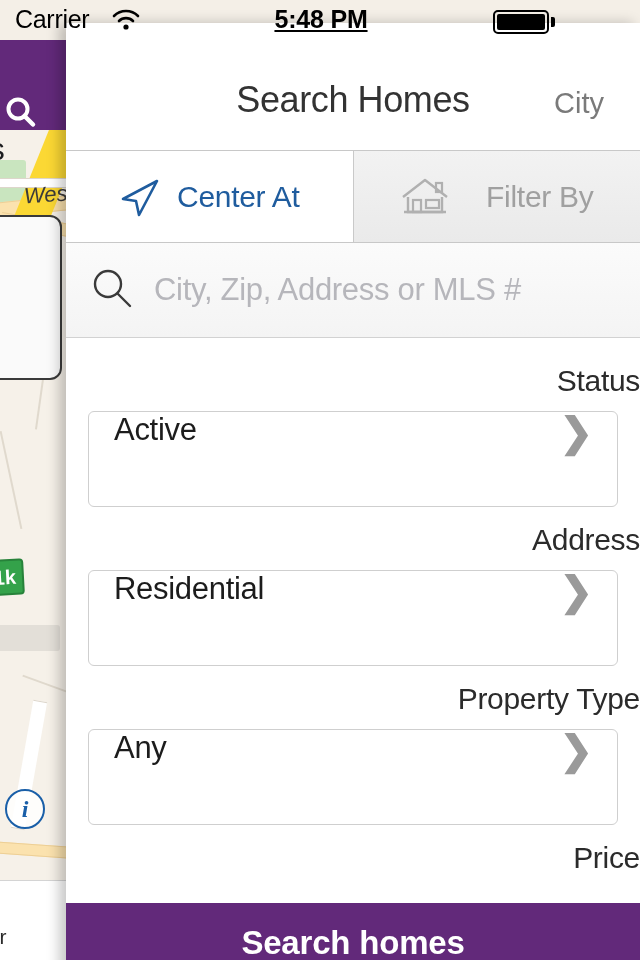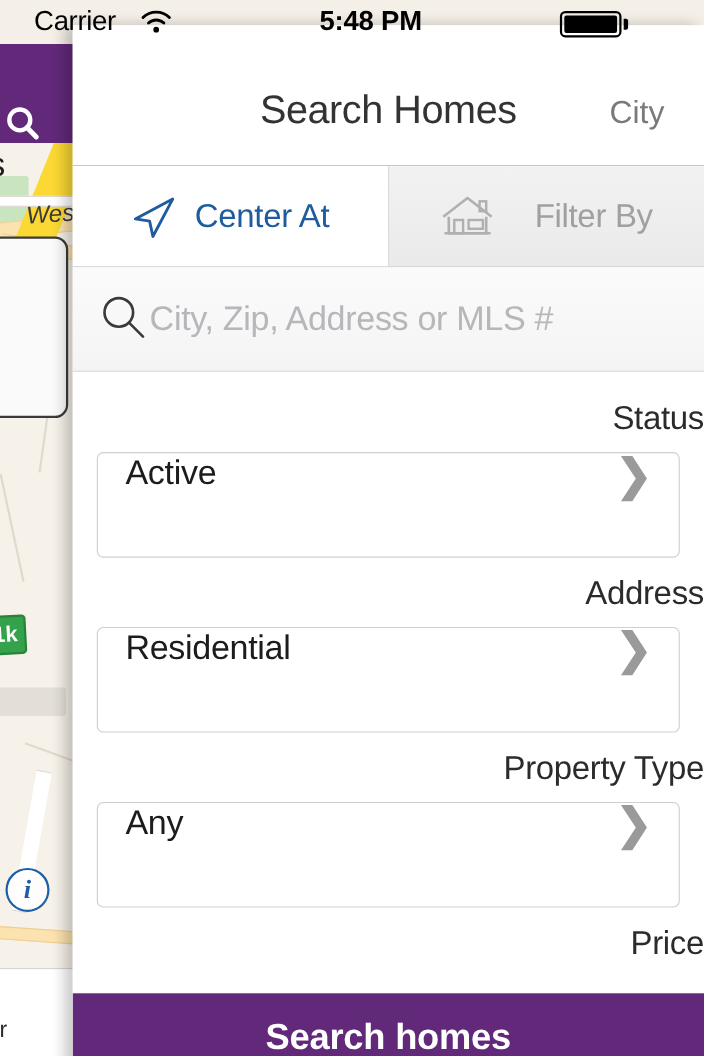--- a/index.html
+++ b/index.html
@@ -144,21 +144,21 @@
   #map-search-icon {
     position: absolute;
     left: 2px; top: 55px;
     width: 36px; height: 36px;
   }
   #map-search-icon svg { display: block; }
 
   
   #status-bar {
     position: absolute;
-    left: 17px; top: 0;
+    left: 1px; top: 0;
     width: 564px; height: 40px;
     z-index: 40;
     background: transparent;
   }
   #status-carrier {
     position: absolute;
     left: 14px; top: 5px;
     font-size: 25px;
     color: #000;
     letter-spacing: -0.3px;
@@ -170,20 +170,21 @@
   }
   #status-time {
     position: absolute;
     left: 0; top: 5px;
     width: 640px;
     text-align: center;
     font-size: 25px;
     font-weight: bold;
     color: #000;
     letter-spacing: -0.2px;
+    text-decoration: underline;
   }
   #status-battery {
     position: absolute;
     right: 16px; top: 10px;
     width: 56px; height: 24px;
     border: 2.5px solid #000;
     border-radius: 5px;
     padding: 2px;
   }
   #status-battery-fill {
@@ -271,20 +272,21 @@
 
   
   #search-field {
     position: relative;
     height: 95px;
     background: linear-gradient(180deg, #fbfbfb 0%, #f4f4f4 100%);
     border-bottom: 1px solid #d2d2d2;
     display: flex;
     align-items: center;
     padding-left: 22px;
+    gap: 18px;
   }
   #search-input-text {
     font-size: 31px;
     color: #b6b6bb;
     letter-spacing: -0.3px;
   }
 
   
   #form-body {
     position: relative;

